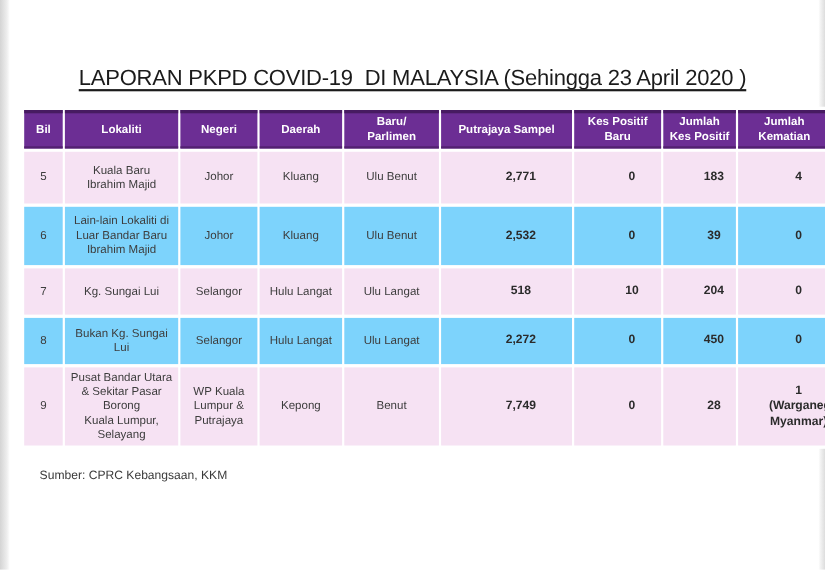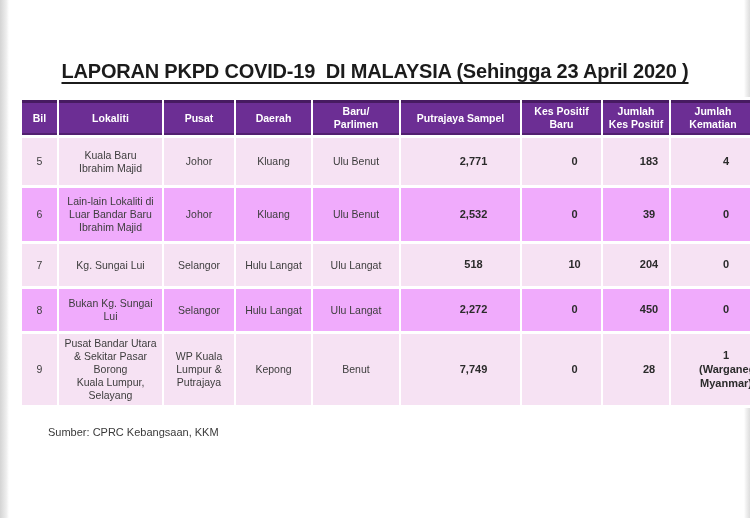--- a/index.html
+++ b/index.html
@@ -16,21 +16,21 @@
   }
   .photo-edge-right {
     position: absolute; right: 0; top: 0; bottom: 0; width: 6px;
     background: linear-gradient(to left, #dddddd, #f3f3f3 70%, #ffffff);
   }
   .title {
     position: absolute;
     left: 0; right: 0; top: 60px;
     text-align: center;
     font-size: 20px;
-    font-weight: bold;
+    font-weight: normal;
     color: #1b1b1b;
     text-decoration: underline;
     text-decoration-thickness: 2px;
     text-underline-offset: 4px;
     letter-spacing: -0.2px;
     white-space: pre;
   }
   table.report {
     position: absolute;
     left: 20px; top: 97px;
@@ -58,32 +58,32 @@
   }
   th {
     background: #6C2E94;
     color: #ffffff;
     font-size: 10.5px;
     font-weight: bold;
     border-top: 3px solid #471B61;
     border-bottom: 2px solid #522070;
   }
   tr.row-light td { background: #F6E2F3; }
-  tr.row-dark  td { background: #f0abfc; margin-left: 12px; }
+  tr.row-dark  td { background: #7dd3fc; margin-left: 12px; }
   td { font-size: 10.5px; color: #3d3d3d; }
   td.num { font-weight: bold; color: #2b2b2b; font-size: 11px; padding-left: 28px; }
   tr.h-hdr { height: 29px; }
   tr.h-r5 { height: 47px; }
   tr.h-r6 { height: 53px; }
   tr.h-r7 { height: 42px; }
   tr.h-r8 { height: 42px; }
   tr.h-r9 { height: 71px; }
   .source-note {
     position: absolute;
-    left: 48px; top: 426px;
+    left: 36px; top: 426px;
     font-size: 11px;
     color: #3a3a3a;
   }
 </style>
 </head>
 <body>
 
 <div class="photo-edge-left"></div>
 <div class="photo-edge-right"></div>
 
@@ -98,21 +98,21 @@
     <col class="c-mukim">
       <col class="c-sampel">
       <col class="c-baru">
       <col class="c-jumlahkes">
       <col class="c-kematian">
   </colgroup>
   <thead>
     <tr class="h-hdr">
       <th>Bil</th>
       <th>Lokaliti</th>
-      <th>Pusat</th>
+      <th>Negeri</th>
       <th>Daerah</th>
       <th>Baru/
 Parlimen</th>
       <th>Putrajaya Sampel</th>
       <th>Kes Positif
 Baru</th>
       <th>Jumlah
 Kes Positif</th>
       <th>Jumlah
 Kematian</th>

